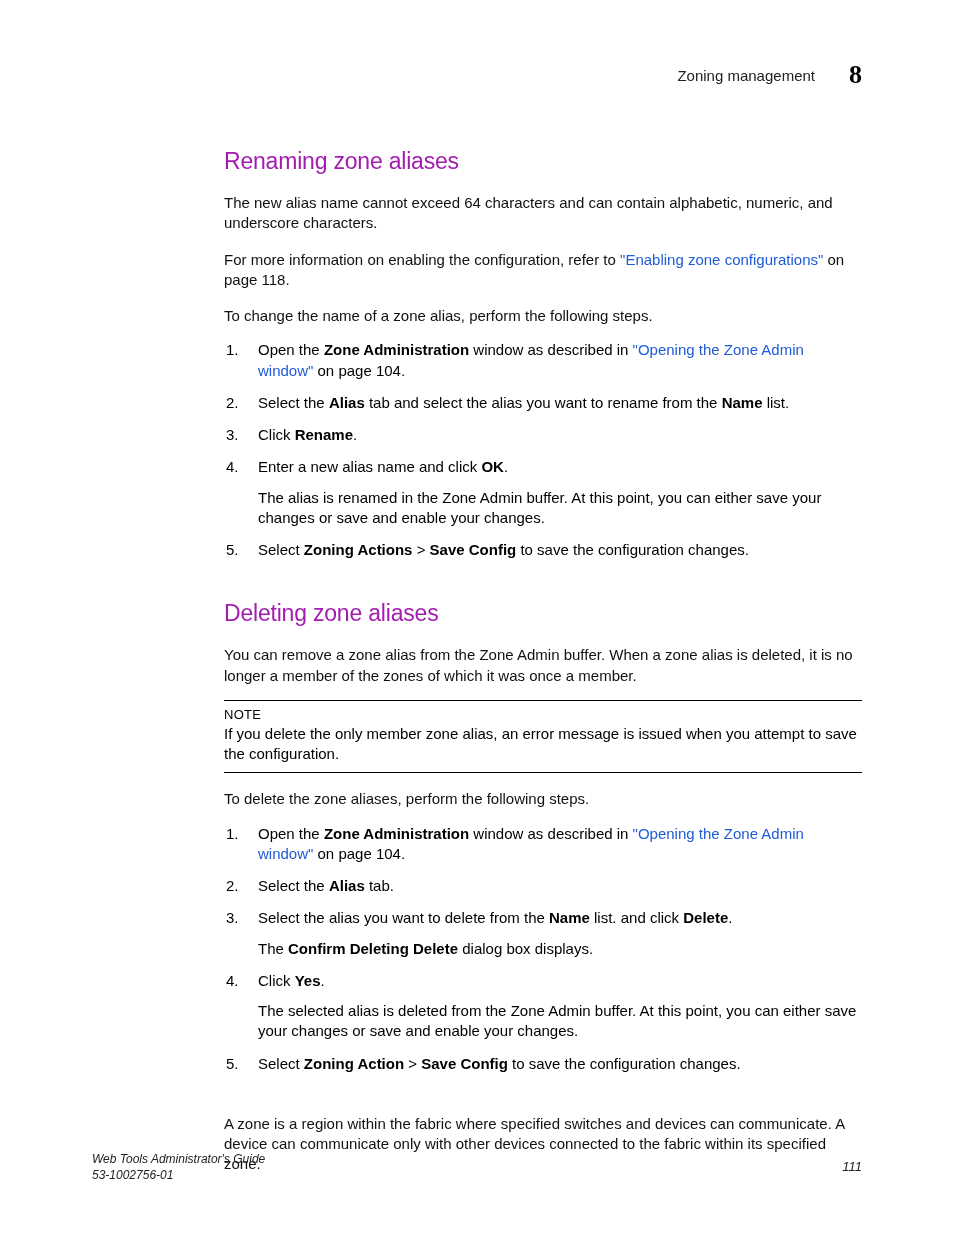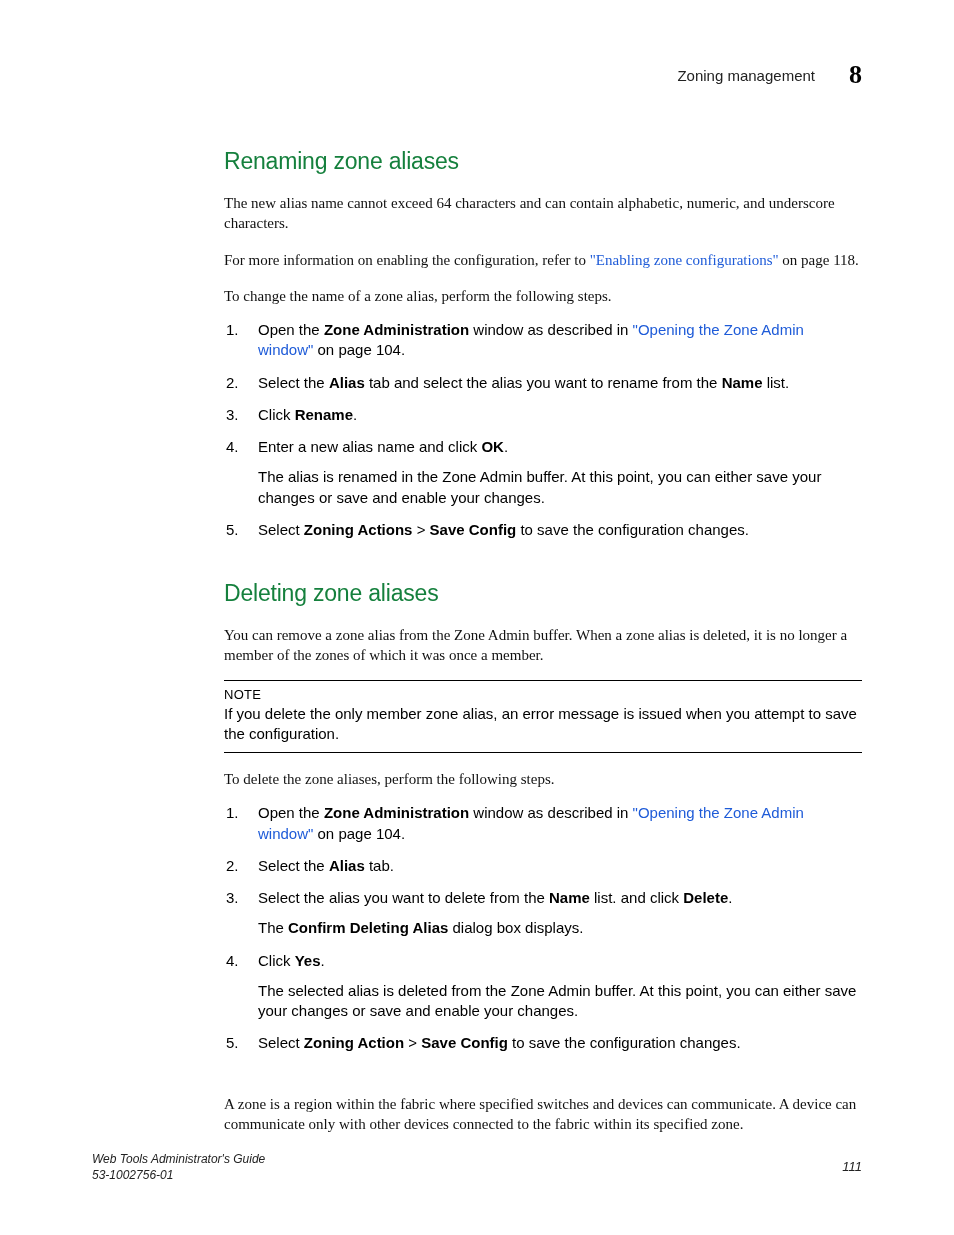--- a/index.html
+++ b/index.html
@@ -34,30 +34,29 @@
   }
   .running-head .rh-num {
     font-family: Georgia, 'Times New Roman', serif;
     font-size: 26px;
     font-weight: bold;
   }
   h2.section {
     font-family: Verdana, Geneva, sans-serif;
     font-weight: normal;
     font-size: 23px;
-    color: #15803d;
+    color: #a21caf;
     margin: 0 0 18px 0;
     letter-spacing: -0.2px;
   }
   p.body {
     font-size: 15px;
     line-height: 1.35;
     margin: 16px 0 14px 0;
     color: #111;
-    font-family: Liberation Serif, serif;
   }
   a.link { color: #1e5bd8; text-decoration: none; }
   ol.steps {
     list-style: none;
     padding: 0;
     margin: 0 0 10px 0;
     counter-reset: step;
   }
   ol.steps > li {
     counter-increment: step;
@@ -162,21 +161,21 @@
     <ol class="steps">
       <li>
         <span>Open the </span><span class="bold">Zone Administration</span><span> window as described in </span><a class="link" href="#">"Opening the Zone Admin window"</a><span> on page 104.</span>
       </li>
       <li>
         <span>Select the </span><span class="bold">Alias</span><span> tab.</span>
       </li>
       <li>
         <span>Select the alias you want to delete from the </span><span class="bold">Name</span><span> list. and click </span><span class="bold">Delete</span><span>.</span>
         <span class="sub">
-          <span>The </span><span class="bold">Confirm Deleting Alias</span><span> dialog box displays.</span>
+          <span>The </span><span class="bold">Confirm Deleting Delete</span><span> dialog box displays.</span>
         </span>
       </li>
       <li>
         <span>Click </span><span class="bold">Yes</span><span>.</span>
         <span class="sub">The selected alias is deleted from the Zone Admin buffer. At this point, you can either save your changes or save and enable your changes.</span>
       </li>
       <li>
         <span>Select </span><span class="bold">Zoning Action</span><span> &gt; </span><span class="bold">Save Config</span><span> to save the configuration changes.</span>
       </li>
     </ol>

